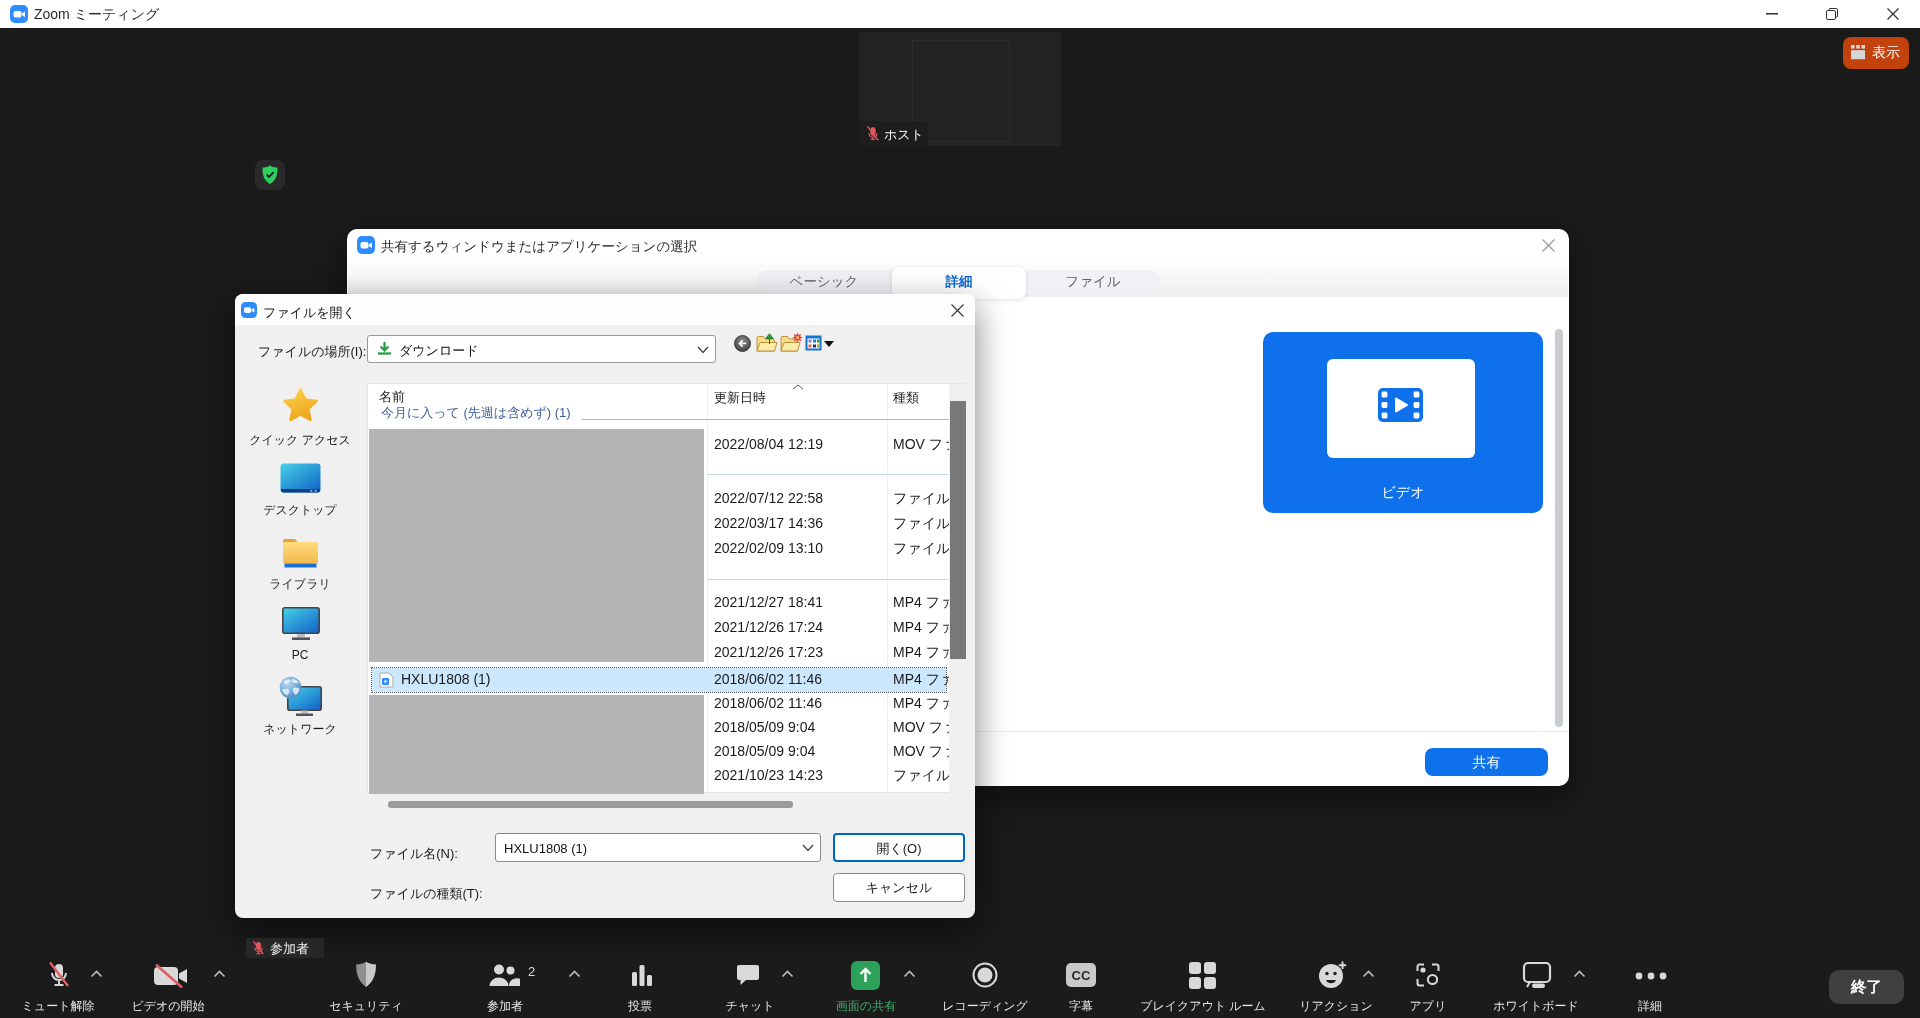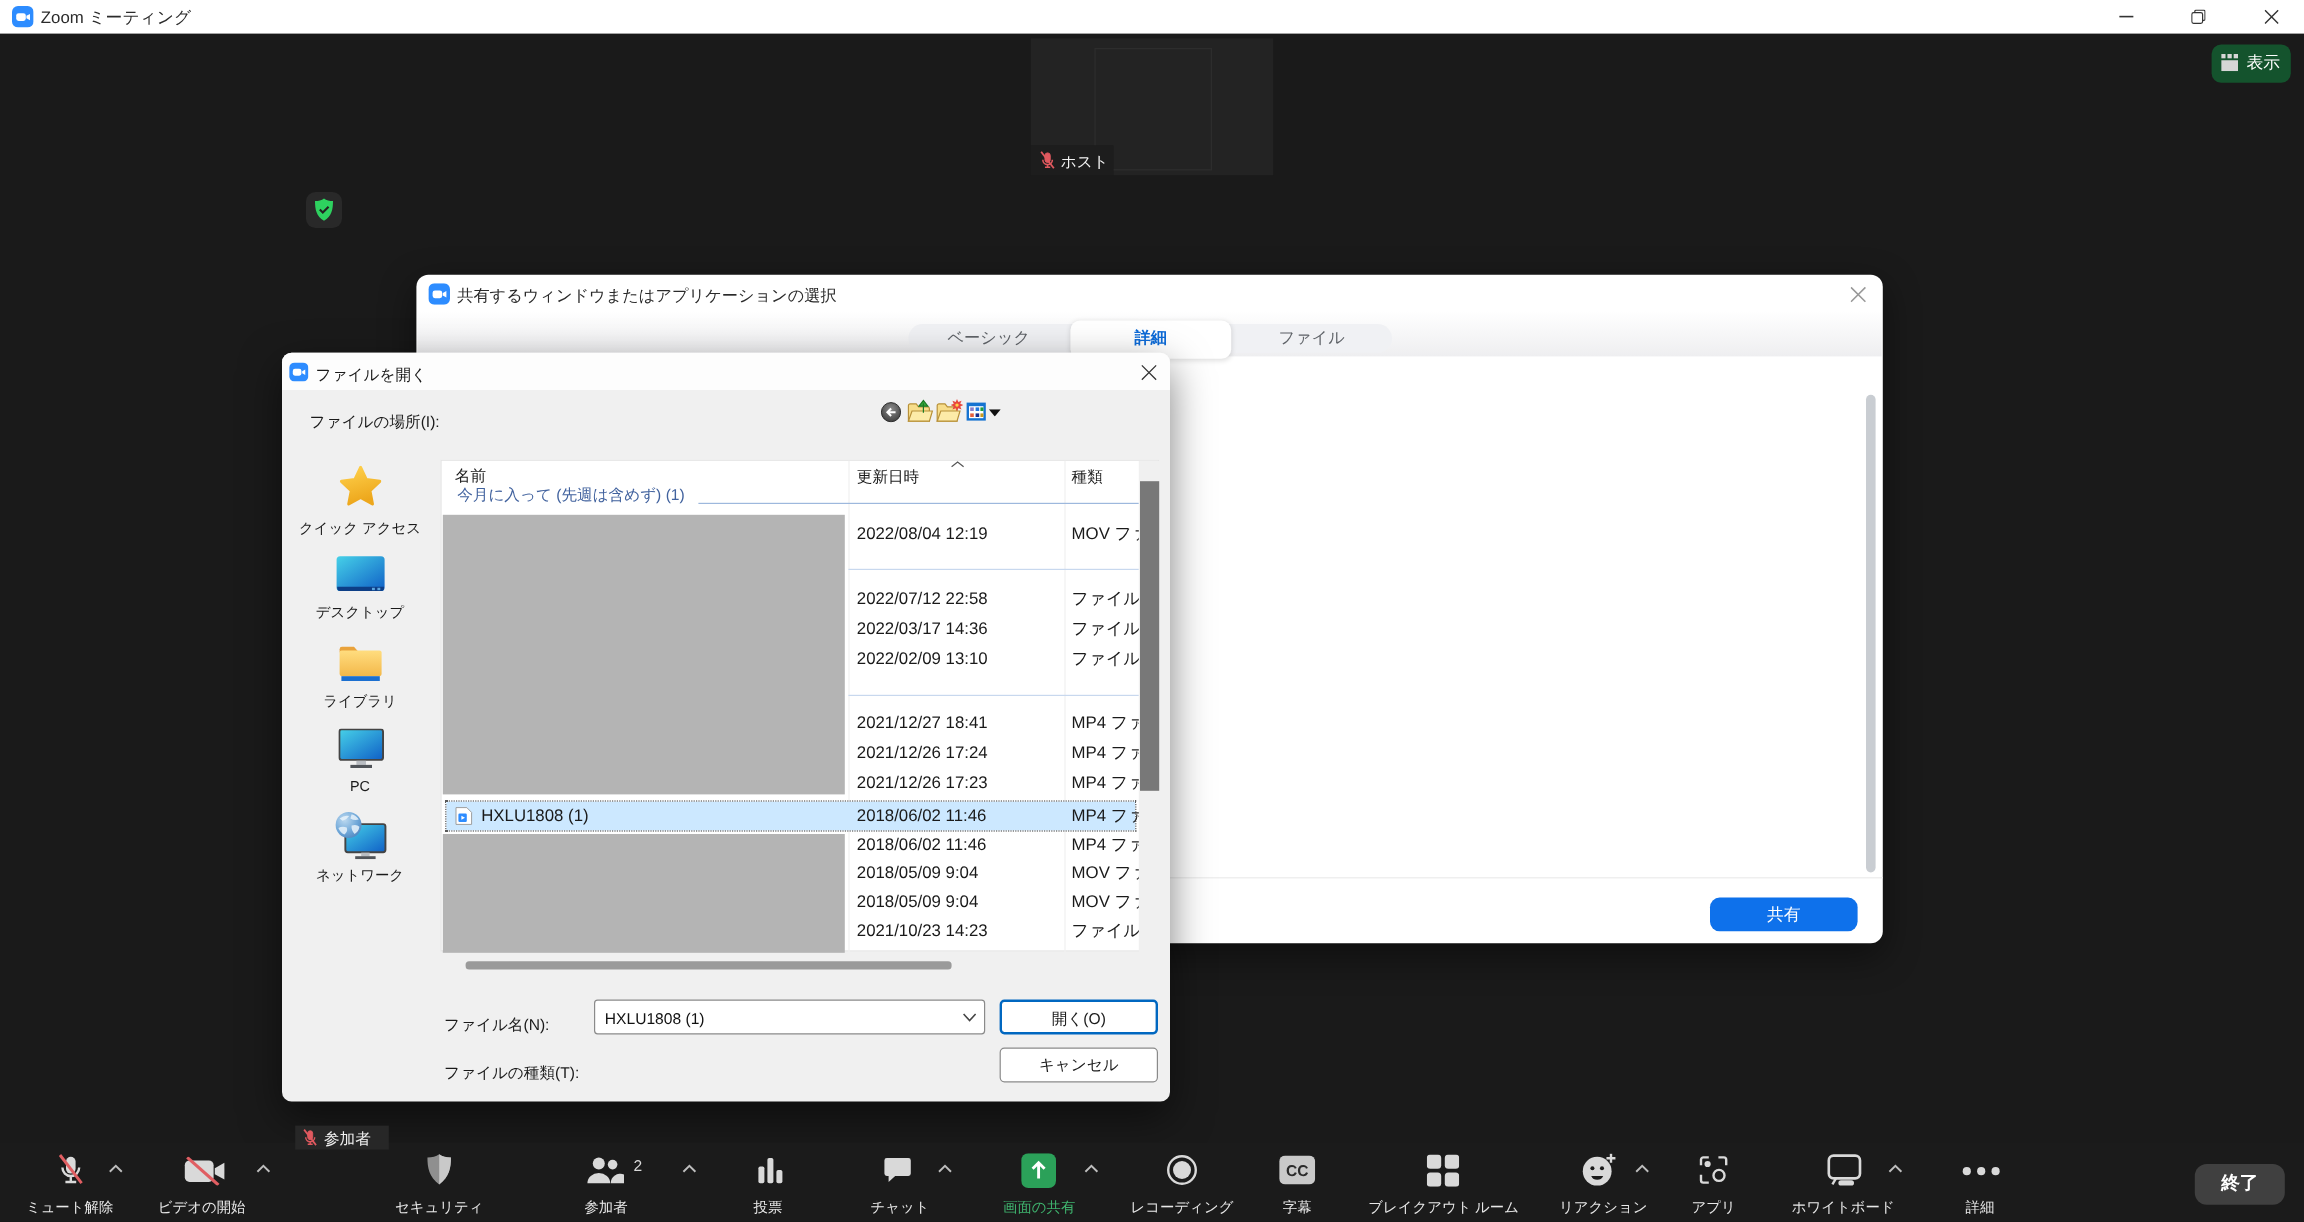--- a/index.html
+++ b/index.html
@@ -10,21 +10,21 @@
   
   #titlebar { left:0; top:0; width:1920px; height:28px; background:#fff; }
   #titlebar .t { position:absolute; left:34px; top:6px; font-size:14px; color:#2b2b2b; }
 
   
   #thumb { left:859px; top:32px; width:202px; height:114px; background:#232323; }
   #thumbinner { left:912px; top:40px; width:98px; height:102px; border:1px solid #2d2d2d; }
   #hostlabel { left:859px; top:121px; width:69px; height:25px; background:#1d1d1d; }
   #hostlabel span { position:absolute; left:25px; top:5px; color:#f5f5f5; font-size:13px; }
   #shieldbox { left:255px; top:160px; width:30px; height:30px; background:#292929; border-radius:8px; }
-  #hyoji { left:1843px; top:37px; width:66px; height:32px; background:#14532d; border-radius:8px; }
+  #hyoji { left:1843px; top:37px; width:66px; height:32px; background:#c2410c; border-radius:8px; }
   #hyoji span { position:absolute; left:29px; top:7px; color:#fff; font-size:14px; }
 
   
   #share { left:347px; top:229px; width:1222px; height:557px; background:#fff; border-radius:10px;
     box-shadow:0 10px 30px rgba(0,0,0,0.45); }
   #share .title { position:absolute; left:34px; top:9px; font-size:13.5px; color:#2a2a2a; }
   #sharetabs { position:absolute; left:410px; top:41px; width:403px; height:24px;
     background:#f0f1f4; border-radius:12px; }
   #sharetabs .seg { position:absolute; top:0; width:134px; height:24px; line-height:24px;
     text-align:center; font-size:13.5px; color:#5f6368; }
@@ -142,37 +142,62 @@
   <div class="title">共有するウィンドウまたはアプリケーションの選択</div>
   <svg class="abs" style="left:1195px;top:10px" width="13" height="13">
       <path d="M0.5 0.5 L12.5 12.5 M12.5 0.5 L0.5 12.5" stroke="#999" stroke-width="1.3"></path>
     </svg>
   <div class="abs" style="left:1px;top:30px;width:1220px;height:38px;background:linear-gradient(180deg,#ffffff,#eeeef0)"></div>
   <div id="sharetabs">
     <div class="seg" style="left:0">ベーシック</div>
     <div class="seg sel" style="left:135px">詳細</div>
     <div class="seg" style="left:269px">ファイル</div>
   </div>
+  <div id="videotile">
+    <div id="videoinner">
+      <svg class="abs" style="left:51px;top:29px" width="45" height="34" viewBox="0 0 45 34">
+          <rect x="0" y="0" width="45" height="34" rx="5" fill="#0e71eb"></rect>
+          <rect x="3.6" y="3.6" width="5.8" height="5.8" rx="1.4" fill="#fff"></rect>
+          <rect x="3.6" y="14.1" width="5.8" height="5.8" rx="1.4" fill="#fff"></rect>
+          <rect x="3.6" y="24.6" width="5.8" height="5.8" rx="1.4" fill="#fff"></rect>
+          <rect x="35.6" y="3.6" width="5.8" height="5.8" rx="1.4" fill="#fff"></rect>
+          <rect x="35.6" y="14.1" width="5.8" height="5.8" rx="1.4" fill="#fff"></rect>
+          <rect x="35.6" y="24.6" width="5.8" height="5.8" rx="1.4" fill="#fff"></rect>
+          <path d="M18 10.5 L29 17 L18 23.5 Z" fill="#fff" stroke="#fff" stroke-width="2" stroke-linejoin="round"></path>
+        </svg>
+    </div>
+    <div class="tile-label" style="top:152px;color:#fff">ビデオ</div>
+  </div>
   <div id="sharescroll"></div>
   <div id="sharesep"></div>
   <div id="sharebtn">共有</div>
 </div>
 
 <div class="abs" id="fd">
   <div class="abs" style="left:0;top:0;width:740px;height:31px;background:#fdfdfd;border-radius:8px 8px 0 0"></div>
   <svg class="abs" style="left:6px;top:8px" width="16" height="16">
       <rect width="16" height="16" rx="4.5" fill="#2d8cff"></rect>
       <rect x="3" y="5.3" width="7.2" height="5.8" rx="1.8" fill="#fff"></rect>
       <path d="M10.8 7.3 L13.4 5.9 V10.5 L10.8 9.1 Z" fill="#fff"></path>
     </svg>
   <div class="title">ファイルを開く</div>
   <svg class="abs" style="left:716px;top:10px" width="13" height="13">
       <path d="M0.5 0.5 L12.5 12.5 M12.5 0.5 L0.5 12.5" stroke="#333" stroke-width="1.1"></path>
     </svg>
   <div id="fdloc-label">ファイルの場所(I):</div>
+  <div id="fdcombo">
+    <svg class="abs" style="left:8px;top:5px" width="17" height="17" viewBox="0 0 17 17">
+        <path d="M8.5 1 V9 M4.5 5.5 L8.5 9.5 L12.5 5.5" stroke="#1e9e3e" stroke-width="2.2" fill="none"></path>
+        <path d="M2 12.5 H15" stroke="#1e9e3e" stroke-width="2.2"></path>
+      </svg>
+    <span>ダウンロード</span>
+    <svg class="abs" style="left:329px;top:10px" width="12" height="8">
+        <path d="M1 1 L6 6.5 L11 1" stroke="#444" stroke-width="1.3" fill="none"></path>
+      </svg>
+  </div>
 
   <svg class="abs" style="left:499px;top:41px" width="17" height="17">
     <defs>
         <radialGradient id="gback" cx="0.5" cy="0.35" r="0.8">
           <stop offset="0" stop-color="#8d8d8d"></stop>
           <stop offset="0.6" stop-color="#555"></stop>
           <stop offset="1" stop-color="#2e2e2e"></stop>
         </radialGradient>
       </defs>
     <circle cx="8.5" cy="8.5" r="8" fill="url(#gback)" stroke="#2a2a2a" stroke-width="0.8"></circle>

